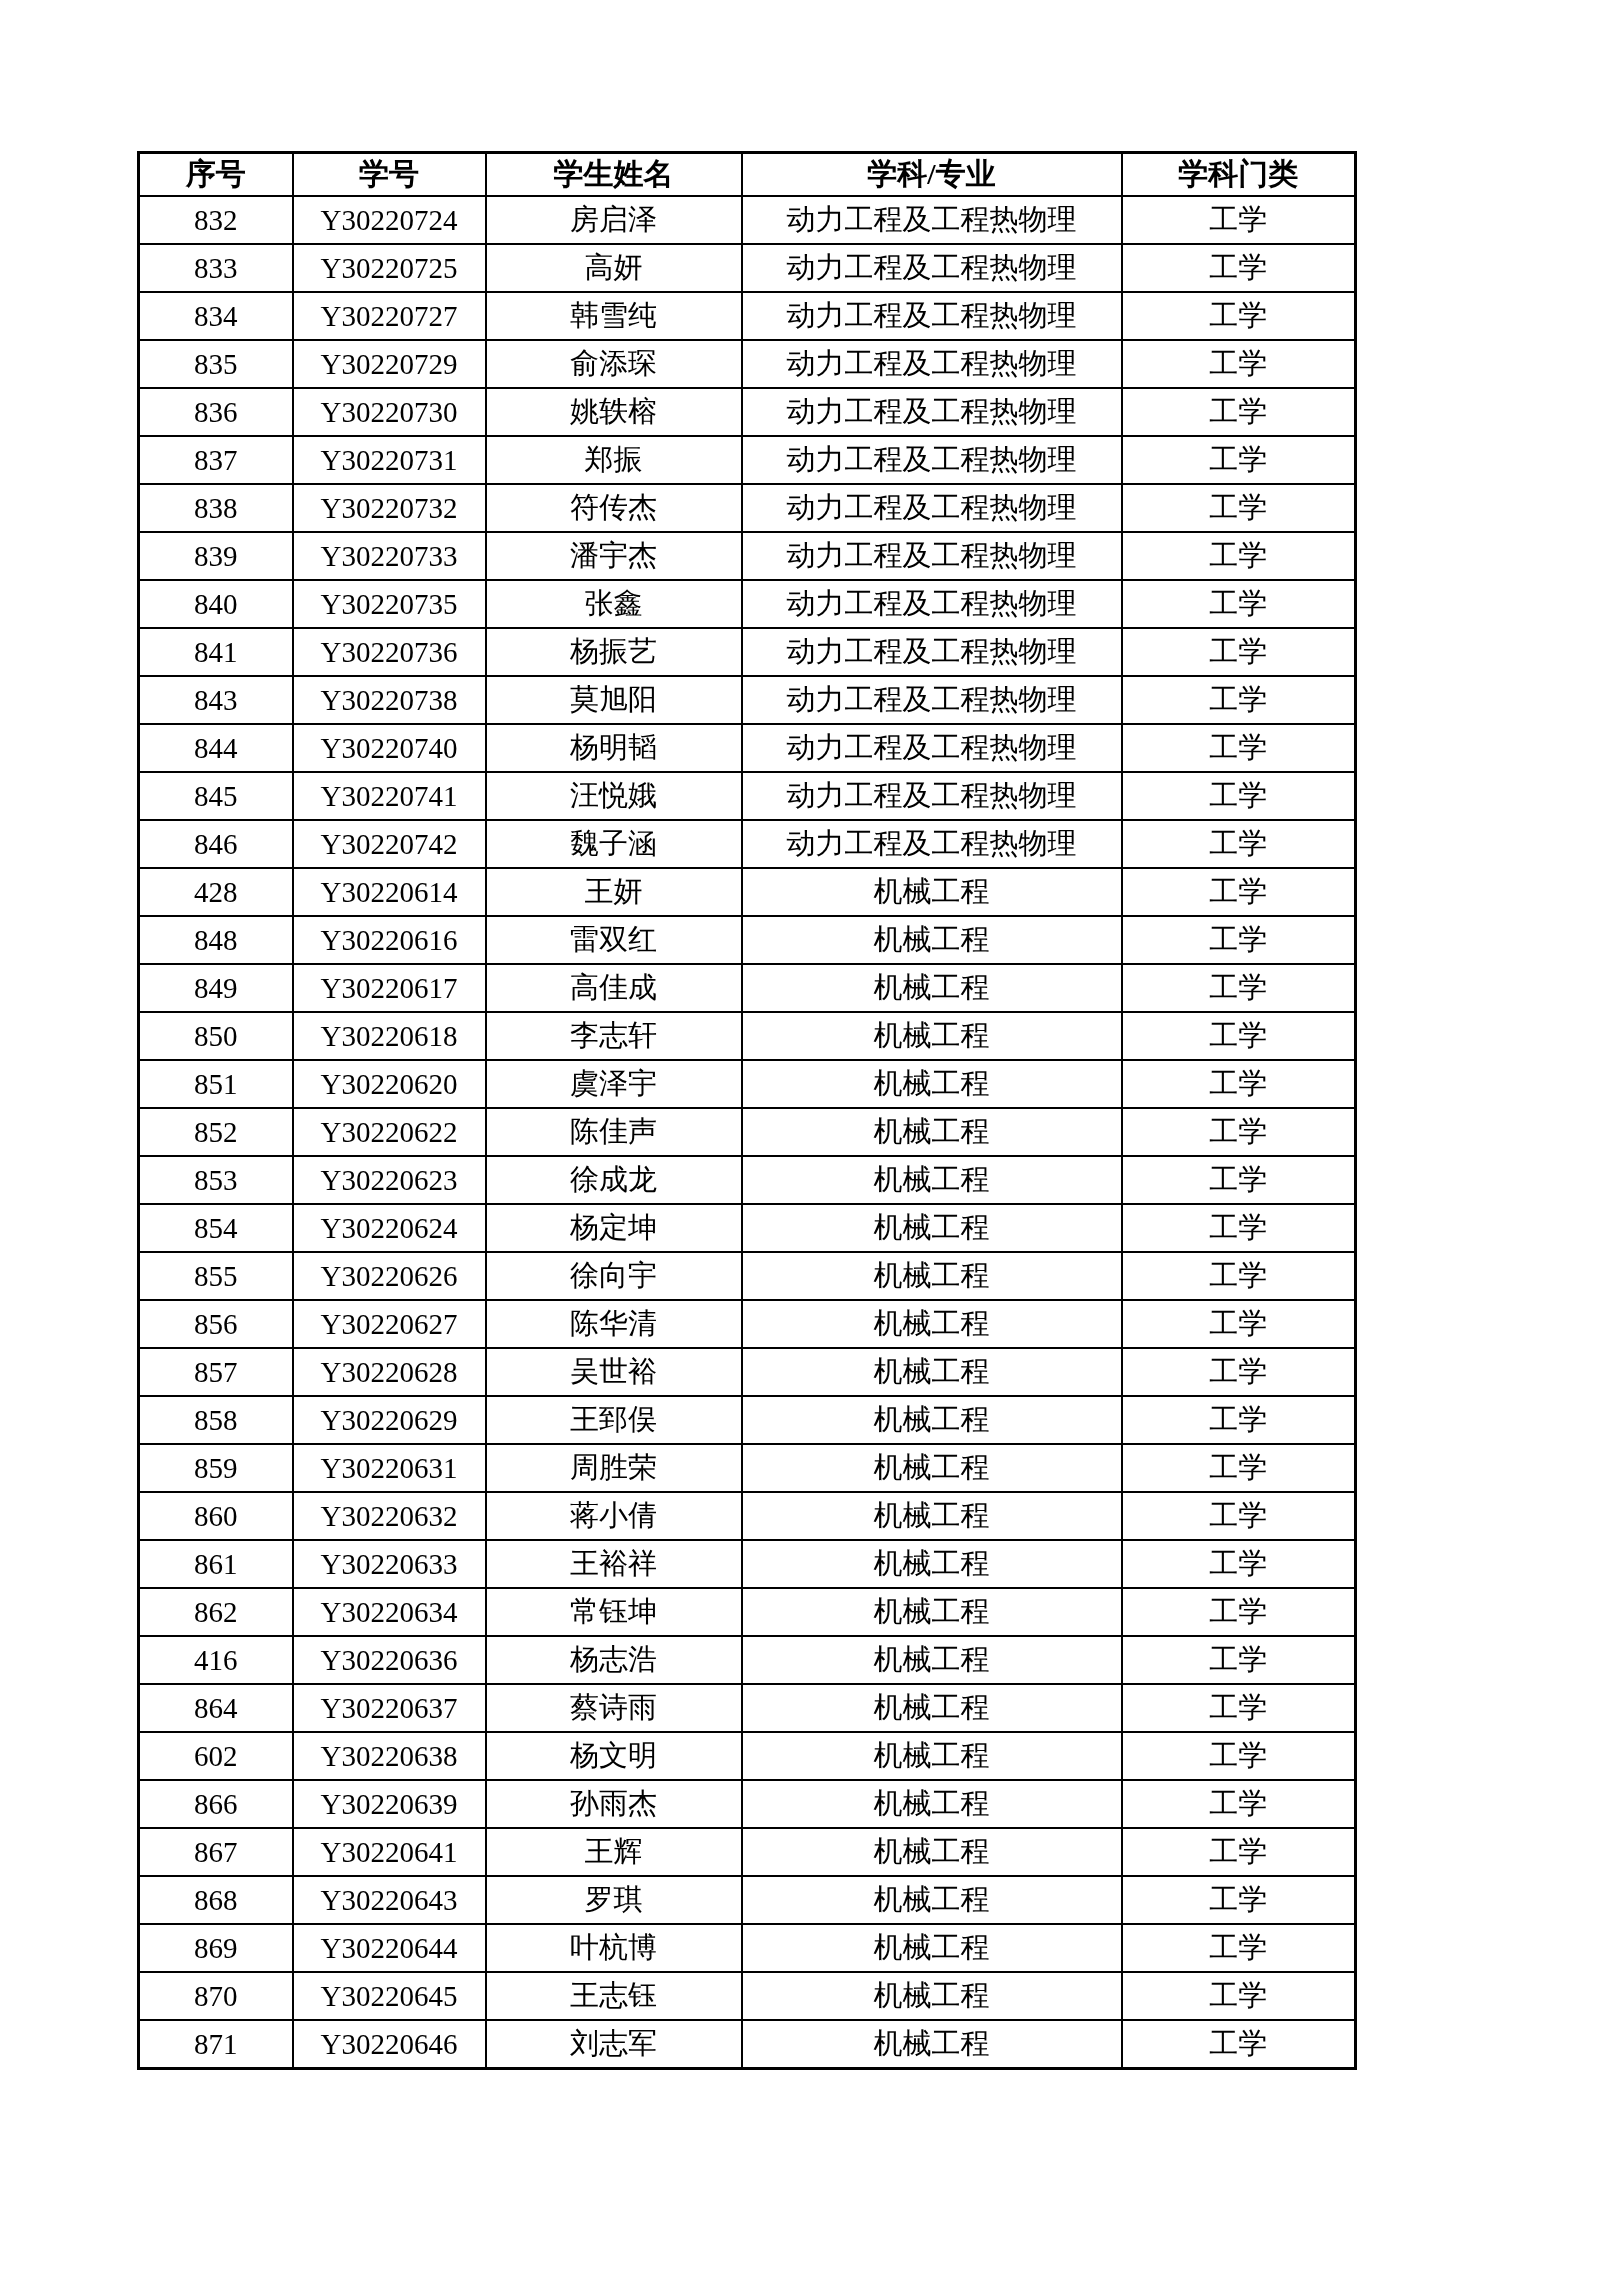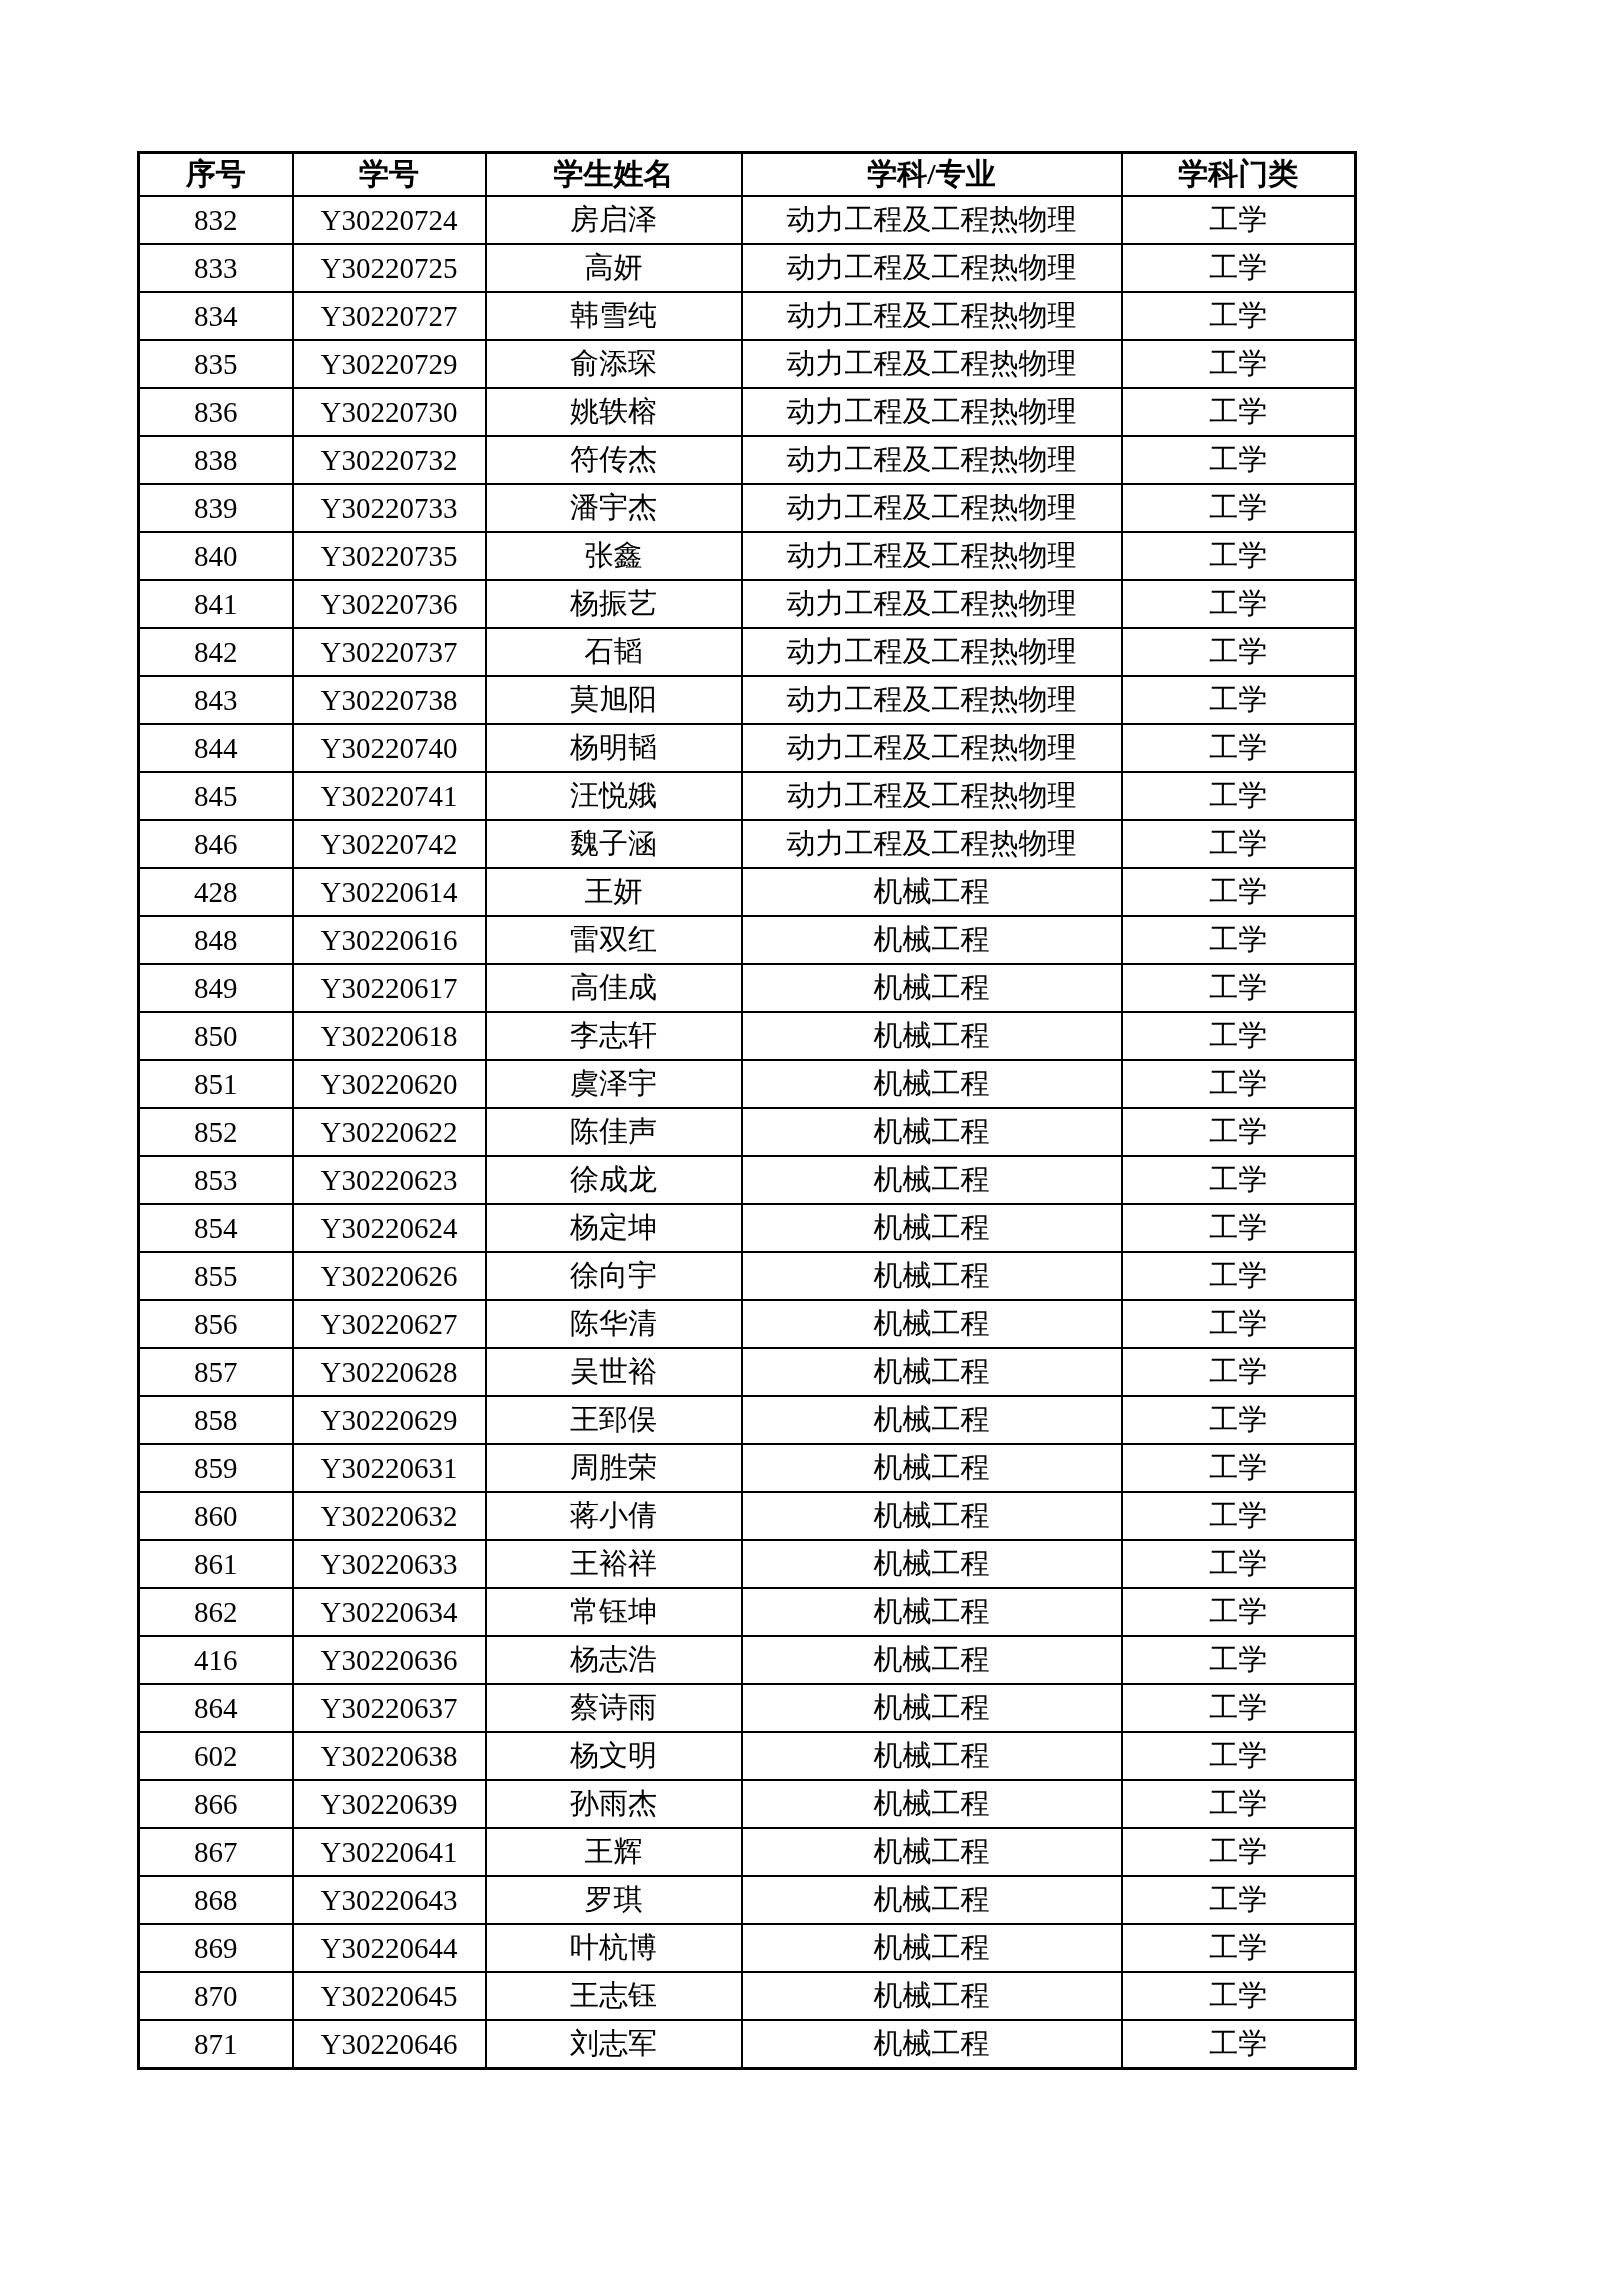--- a/index.html
+++ b/index.html
@@ -106,20 +106,27 @@
           <td>工学</td>
         </tr>
         <tr>
           <td>836</td>
           <td>Y30220730</td>
           <td>姚轶榕</td>
           <td>动力工程及工程热物理</td>
           <td>工学</td>
         </tr>
         <tr>
+          <td>837</td>
+          <td>Y30220731</td>
+          <td>郑振</td>
+          <td>动力工程及工程热物理</td>
+          <td>工学</td>
+        </tr>
+        <tr>
           <td>838</td>
           <td>Y30220732</td>
           <td>符传杰</td>
           <td>动力工程及工程热物理</td>
           <td>工学</td>
         </tr>
         <tr>
           <td>839</td>
           <td>Y30220733</td>
           <td>潘宇杰</td>
@@ -130,27 +137,20 @@
           <td>840</td>
           <td>Y30220735</td>
           <td>张鑫</td>
           <td>动力工程及工程热物理</td>
           <td>工学</td>
         </tr>
         <tr>
           <td>841</td>
           <td>Y30220736</td>
           <td>杨振艺</td>
-          <td>动力工程及工程热物理</td>
-          <td>工学</td>
-        </tr>
-        <tr>
-          <td>842</td>
-          <td>Y30220737</td>
-          <td>石韬</td>
           <td>动力工程及工程热物理</td>
           <td>工学</td>
         </tr>
         <tr>
           <td>843</td>
           <td>Y30220738</td>
           <td>莫旭阳</td>
           <td>动力工程及工程热物理</td>
           <td>工学</td>
         </tr>

